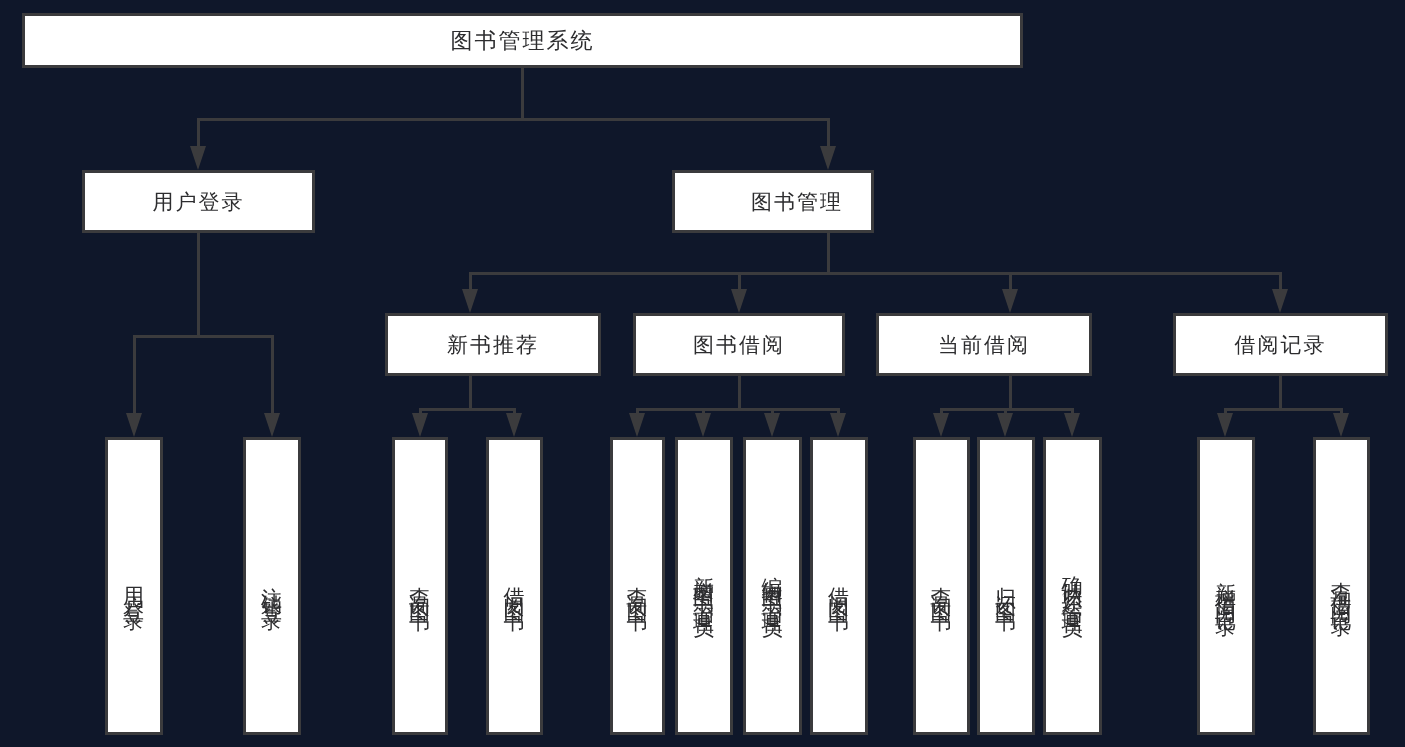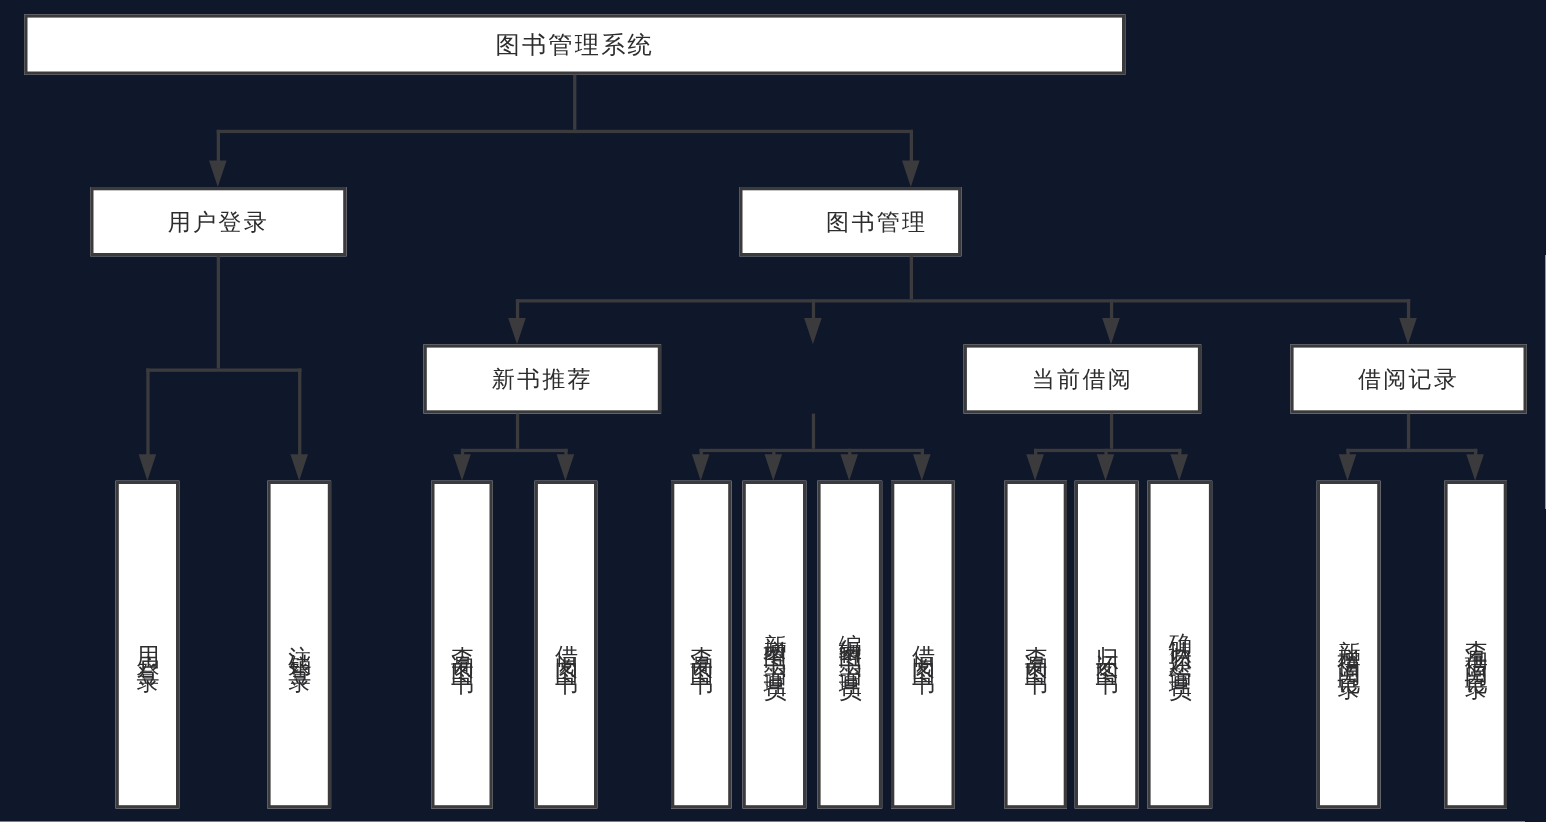--- a/index.html
+++ b/index.html
@@ -32,20 +32,21 @@
 <body>
 
 <div id="canvas">
 
   <div class="box" style="left:22px;top:13px;width:1001px;height:55px;font-size:22px;">图书管理系统</div>
 
   <div class="box" style="left:82px;top:170px;width:233px;height:63px;">用户登录</div>
   <div class="box" style="left:672px;top:170px;width:202px;height:63px;padding-left:48px;">图书管理</div>
 
   <div class="box" style="left:362px;top:313px;width:216px;height:63px;margin-left:23px;">新书推荐</div>
+  <div class="box" style="left:633px;top:313px;width:212px;height:63px;">图书借阅</div>
   <div class="box" style="left:876px;top:313px;width:216px;height:63px;">当前借阅</div>
   <div class="box" style="left:1173px;top:313px;width:215px;height:63px;text-align:center;">借阅记录</div>
 
   <div class="box vbox" style="left:105px;top:437px;width:58px;height:298px;">用户登录</div>
   <div class="box vbox" style="left:243px;top:437px;width:58px;height:298px;">注销登录</div>
 
   <div class="box vbox" style="left:392px;top:437px;width:56px;height:298px;">查询图书</div>
   <div class="box vbox" style="left:486px;top:437px;width:57px;height:298px;">借阅图书</div>
 
   <div class="box vbox" style="left:610px;top:437px;width:55px;height:298px;">查询图书</div>

